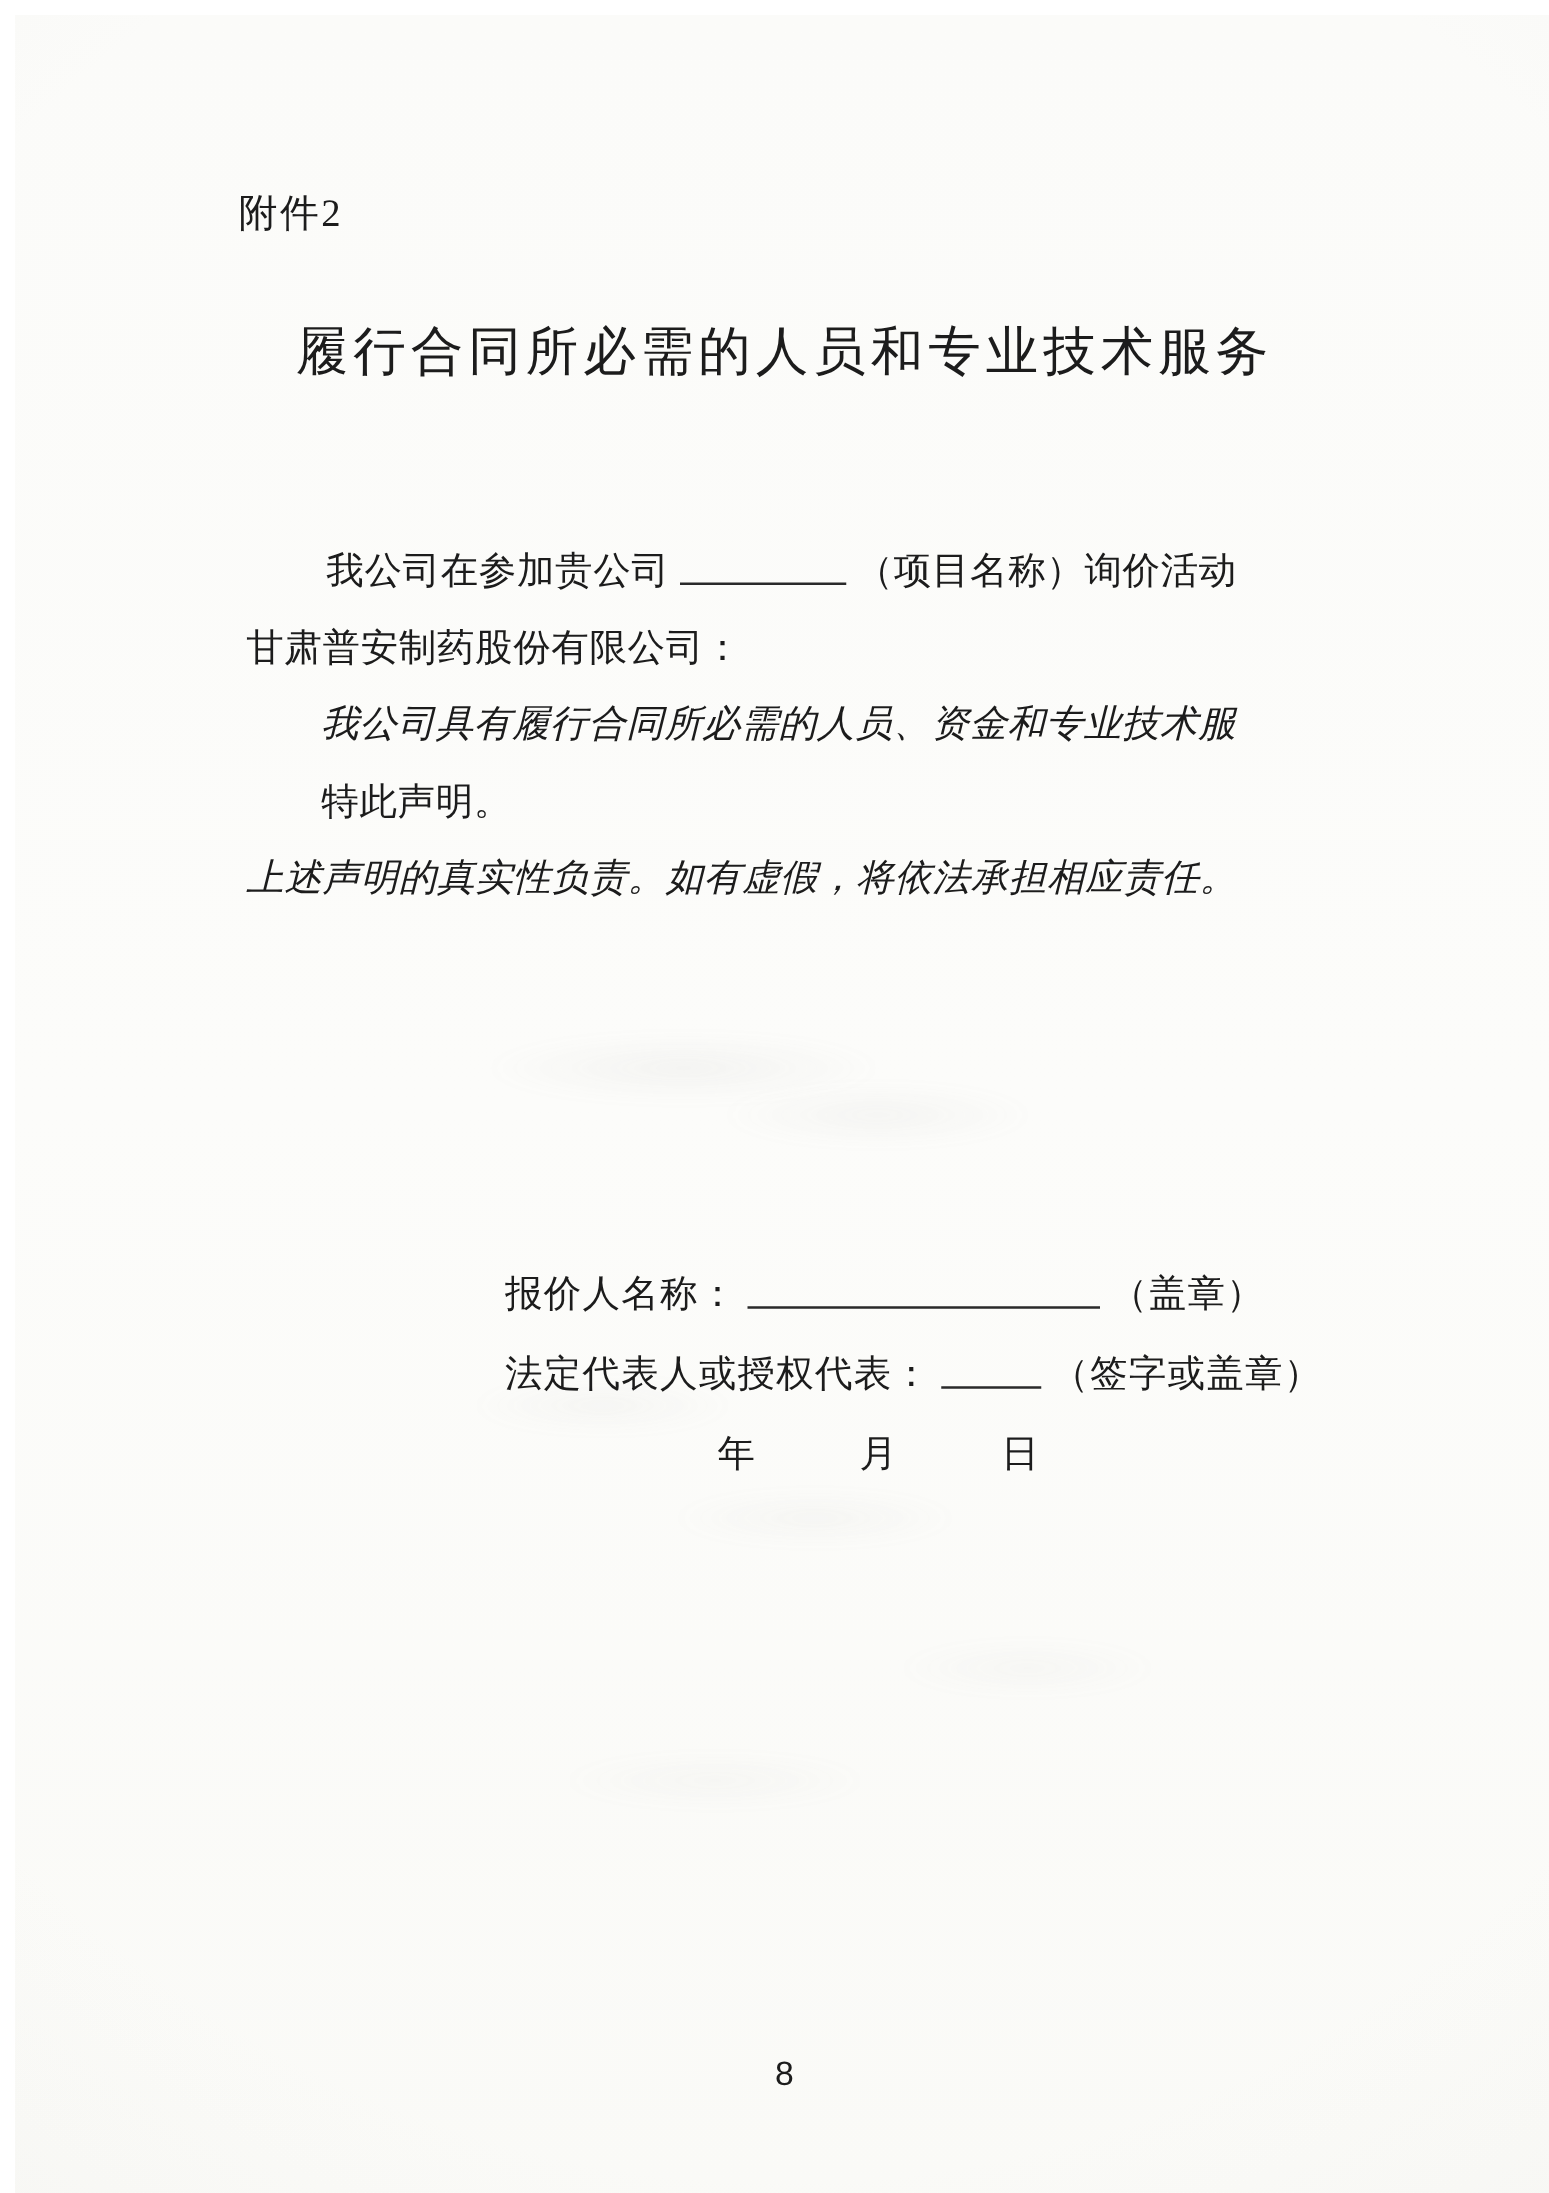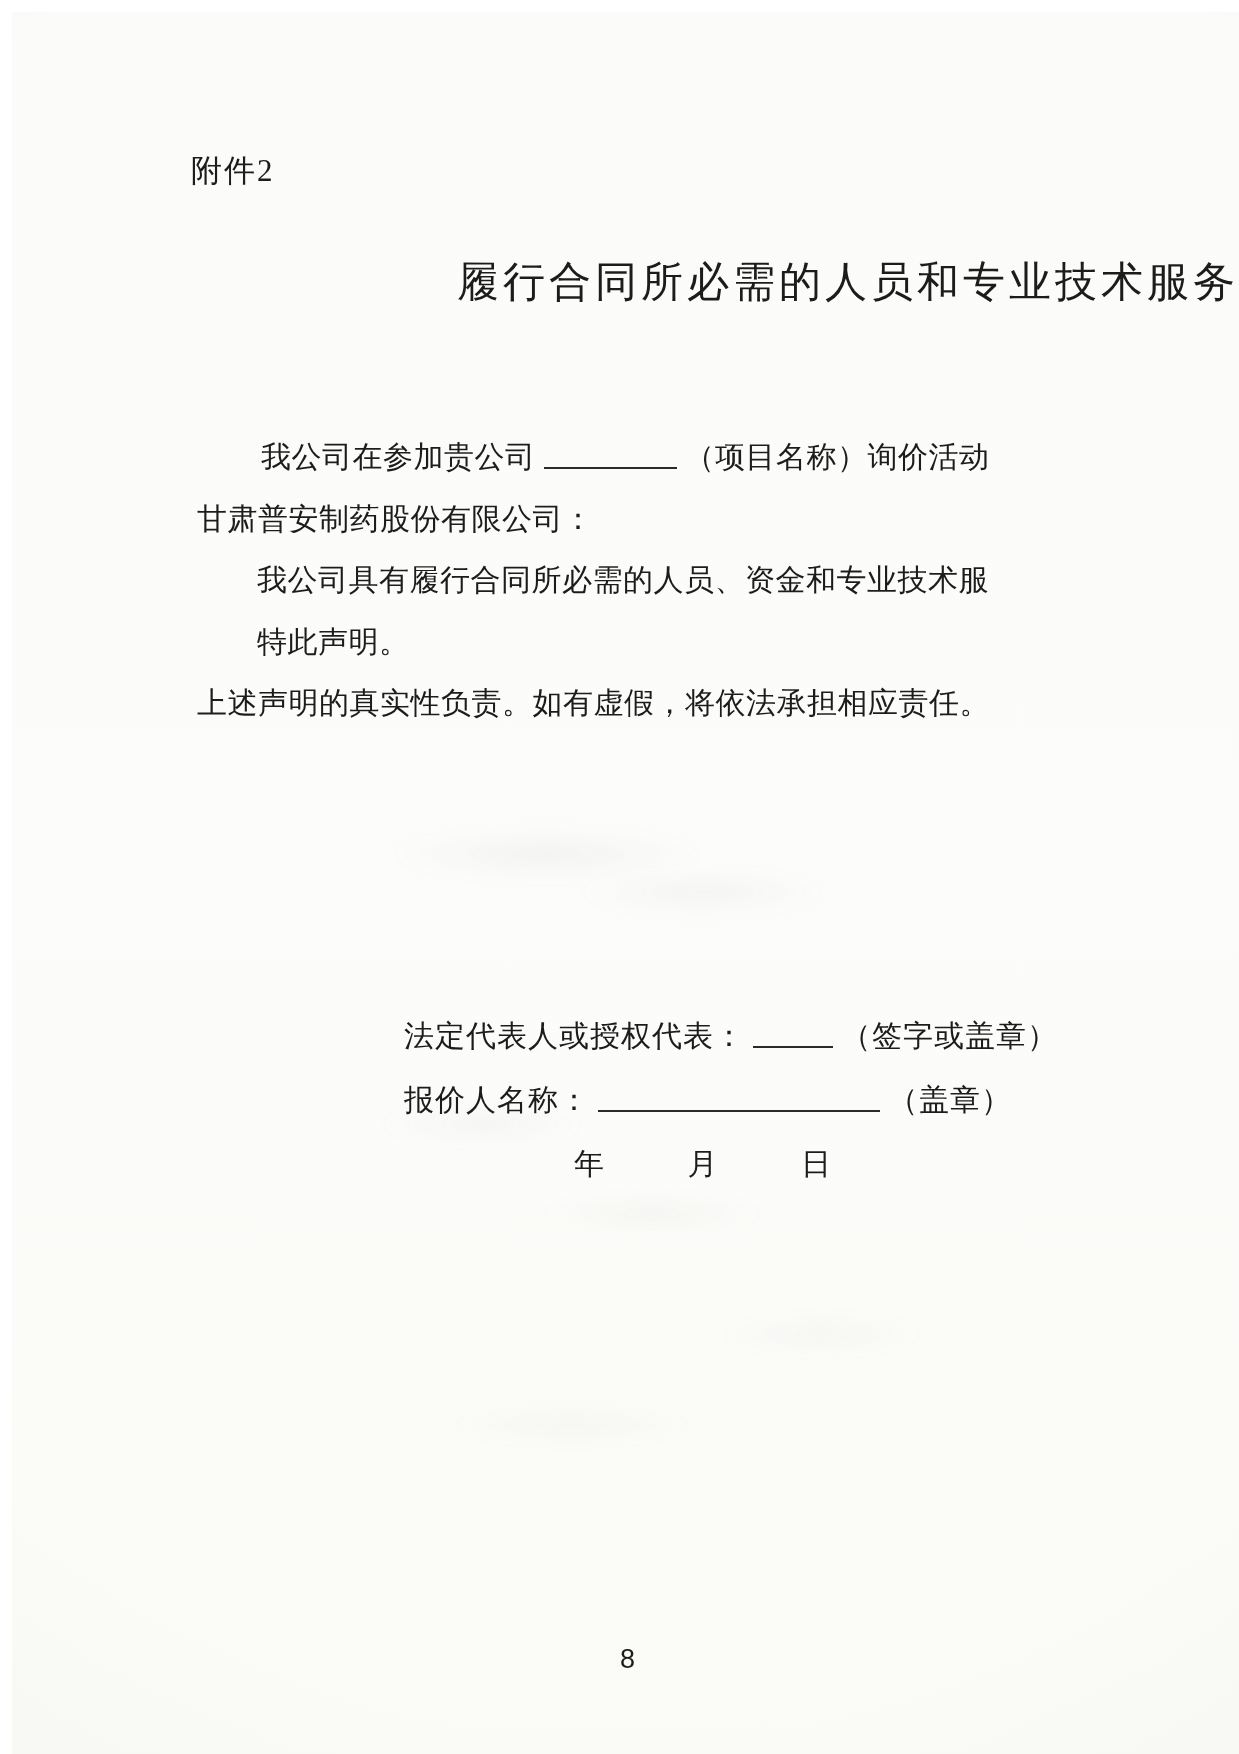--- a/index.html
+++ b/index.html
@@ -45,33 +45,33 @@
   }
   .doc-title {
     position: absolute;
     left: 0; right: 0; top: 236px;
     text-align: center;
     font-size: 42px;
     font-weight: 500;
     line-height: 60px;
     letter-spacing: 4px;
   }
-  .doc-title .title-line { display: block; text-align: right; }
+  .doc-title .title-line { display: block; }
 
   .doc-body {
     position: absolute;
     left: 181px; top: 412px;
     width: 780px;
     font-size: 30px;
     line-height: 57.5px;
     letter-spacing: 0.5px;
   }
   .line { white-space: nowrap; }
   .indent { padding-left: 60px; }
-  .justify { letter-spacing: 0.5px; }
+  .justify { letter-spacing: 0.5px; font-style: italic; }
 
   .blank {
     display: inline-block;
     border-bottom: 2.5px solid #2a2a2a;
     height: 34px;
     vertical-align: -6px;
   }
   .blank-project { width: 133px; }
   .blank-bidder  { width: 282px; }
   .blank-rep     { width: 80px; }
@@ -130,24 +130,24 @@
   <div class="line indent justify">我公司具有履行合同所必需的人员、资金和专业技术服</div>
 
 
   <div class="line indent">特此声明。</div>
 
   <div class="line justify">上述声明的真实性负责。如有虚假，将依法承担相应责任。</div>
 </div>
 
 <div class="signature-block">
   <div class="line">
-    <span>法定代表人或授权代表：</span><span class="blank blank-rep"></span><span>（签字或盖章）</span>
+    <span>报价人名称：</span><span class="blank blank-bidder"></span><span>（盖章）</span>
   </div>
   <div class="line">
-    <span>报价人名称：</span><span class="blank blank-bidder"></span><span>（盖章）</span>
+    <span>法定代表人或授权代表：</span><span class="blank blank-rep"></span><span>（签字或盖章）</span>
   </div>
 </div>
 
 <div class="date-row">
   <span>年</span>
   <span>月</span>
   <span>日</span>
 </div>
 
 <div class="page-number">8</div>

